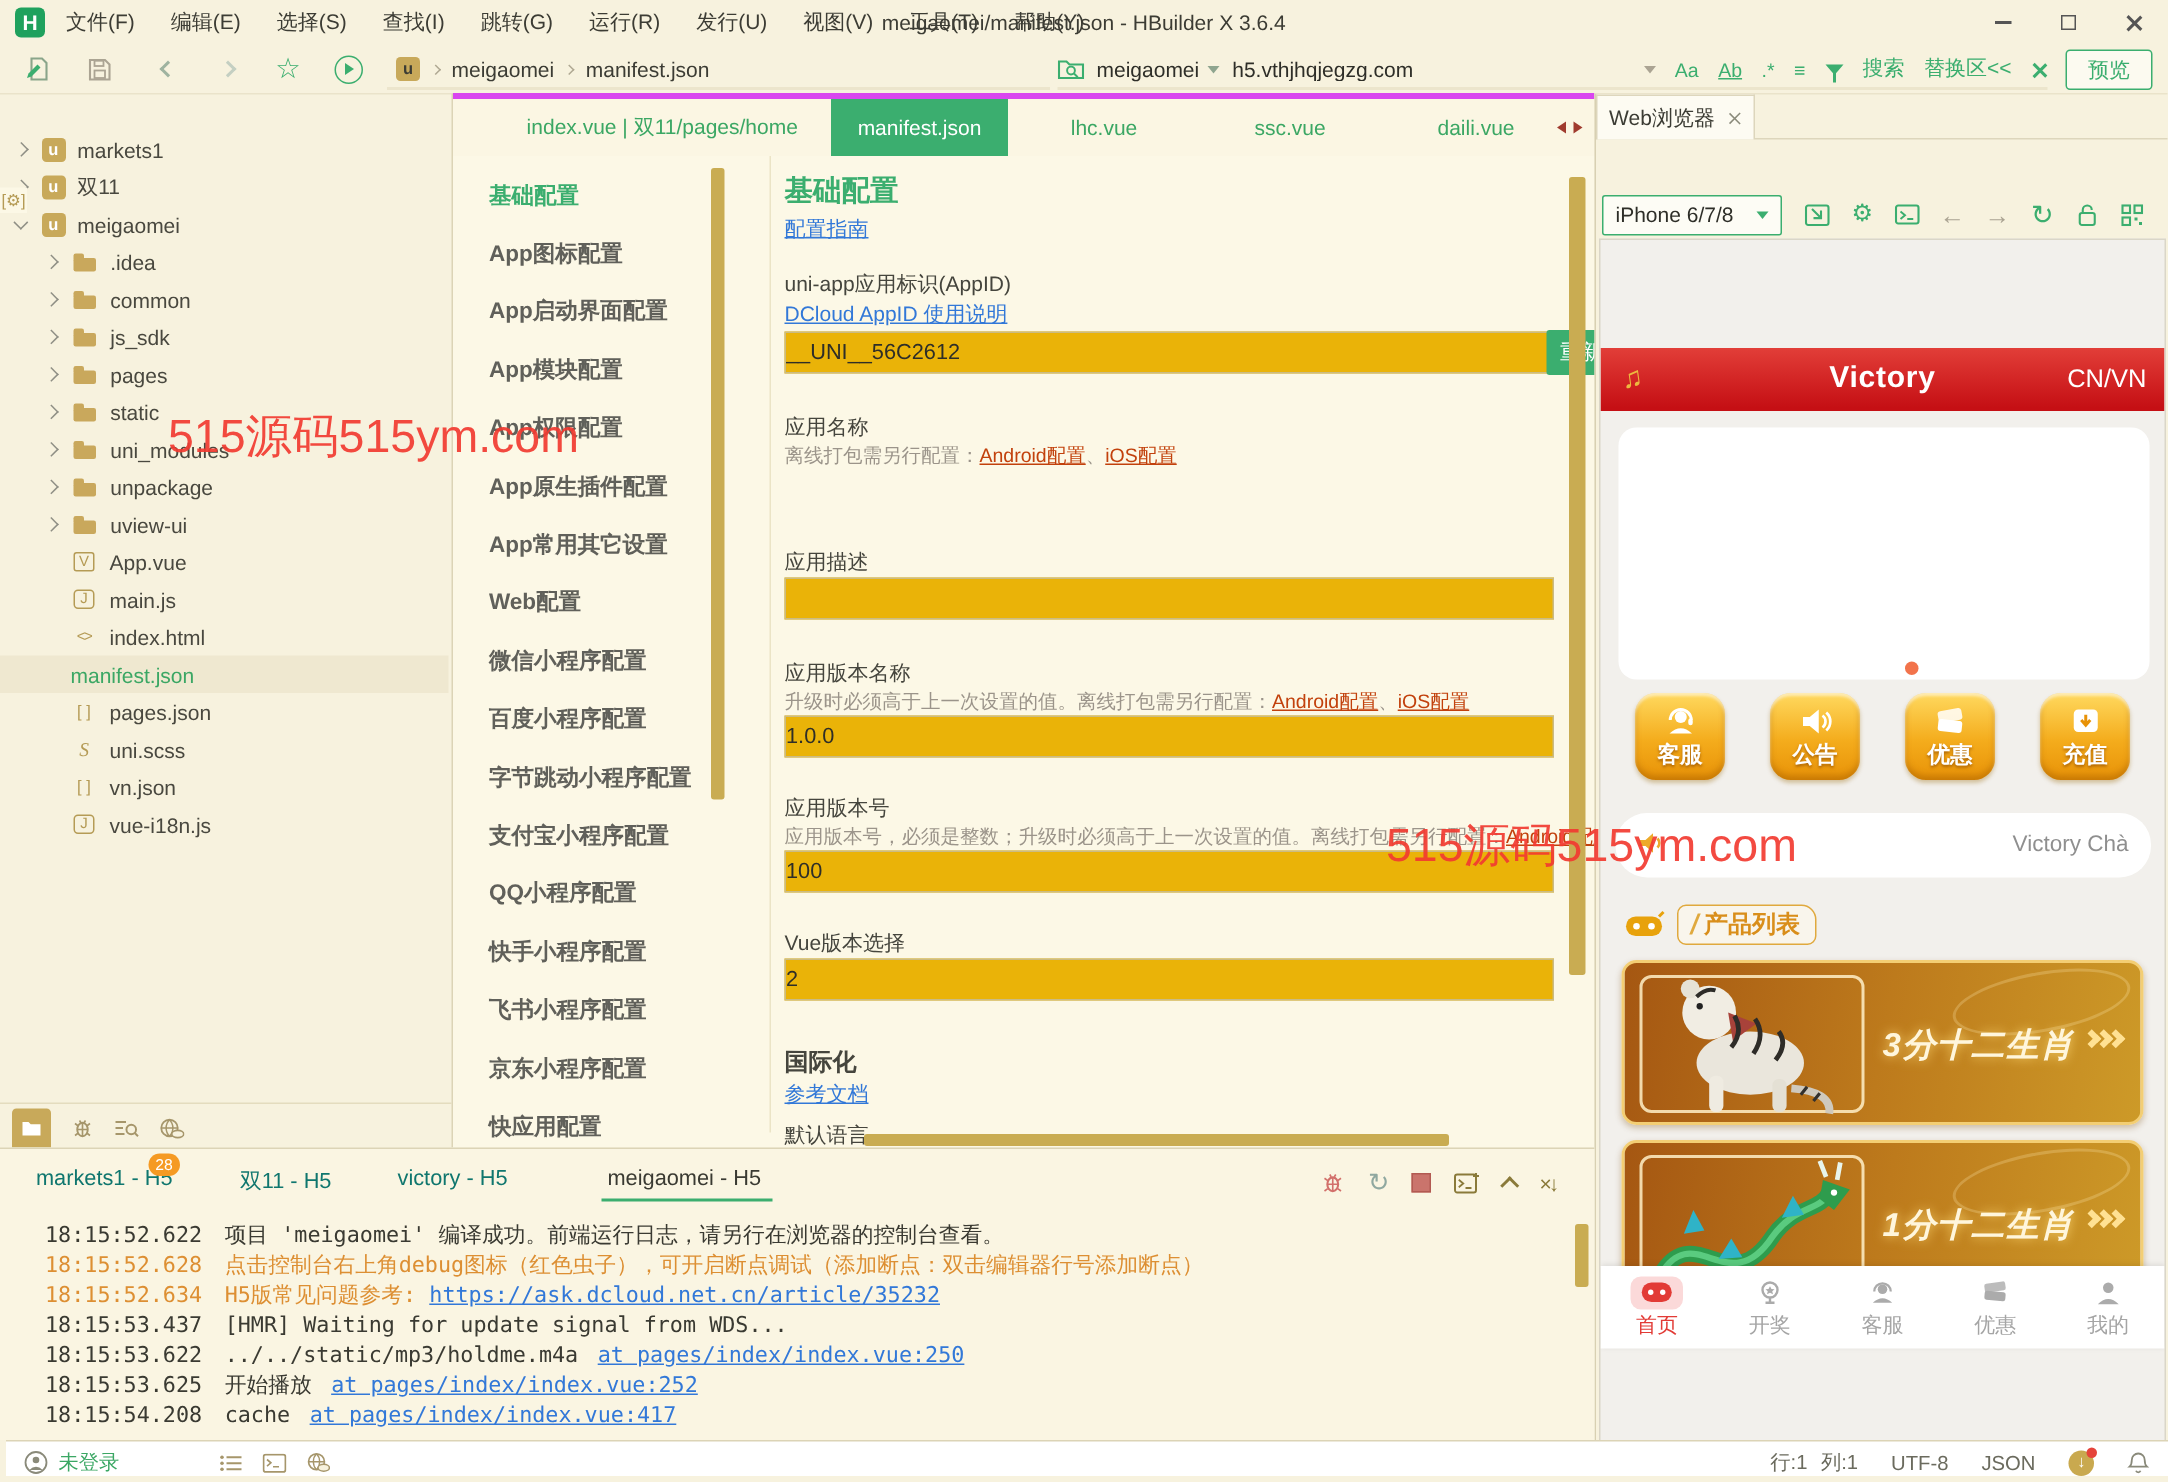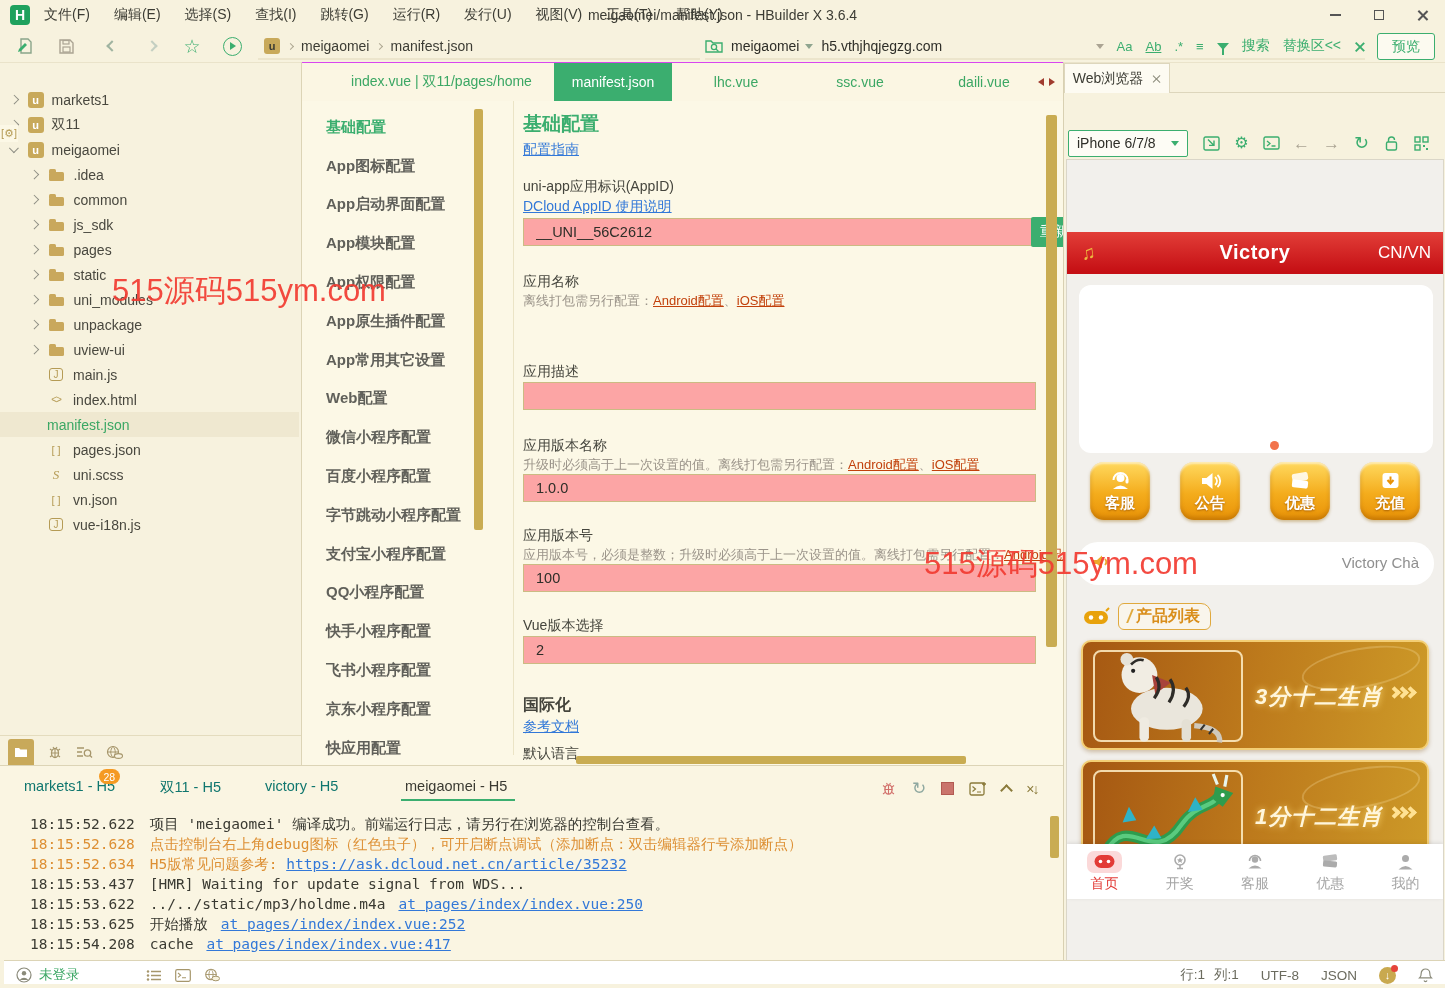--- a/index.html
+++ b/index.html
@@ -66,42 +66,42 @@
 .fico.js::before{content:"J";border:1px solid #B59B55;border-radius:3px;padding:0 3.5px;font-size:10px}
 .fico.jsonb::before{content:"[ ]";font-size:11px}
 .fico.manifest::before{content:"[⚙]";font-size:11px}
 .fico.scss::before{content:"S";font-style:italic;font-family:"Liberation Serif",serif;font-size:13px}
 .trow.sel{background:#EFE8D0;color:#3BA764}
 .sstrip{position:absolute;bottom:0;left:0;right:0;height:30px;border-top:1px solid #E4DCBE;display:flex;align-items:flex-end;gap:13px;padding:0 0 0 8px}
 .stab{width:26px;height:26px;background:#C8A95A;border-radius:3px 3px 0 0;display:flex;align-items:center;justify-content:center}
 .sstrip .mico{margin-bottom:5px}
 
 
-.editor{position:absolute;left:302px;top:62px;width:761px;height:703px;background:#FBF6E3;border-top:1px solid #d946ef}
+.editor{position:absolute;left:302px;top:62px;width:761px;height:703px;background:#FBF6E3;border-top:4px solid #d946ef}
 .etabs{position:relative;height:38px}
 .etab{position:absolute;top:0;height:38px;display:flex;align-items:center;justify-content:center;color:#3BA764;white-space:nowrap}
 .etab.active{background:#3BAE6F;color:#fff}
 .etab-arrows{position:absolute;right:8px;top:15px;display:flex;gap:5px}
 .tri-l{width:0;height:0;border-right:6px solid #A03B2E;border-top:4.5px solid transparent;border-bottom:4.5px solid transparent}
 .tri-r{width:0;height:0;border-left:6px solid #A03B2E;border-top:4.5px solid transparent;border-bottom:4.5px solid transparent}
 .manifest{position:absolute;left:0;top:38px;right:0;bottom:0;background:#FCF8E6}
 .mnav{position:absolute;left:0;top:7px;width:170px;padding-left:24px}
 .mitem{height:38.8px;display:flex;align-items:center;font-weight:bold;color:#60605A;font-size:15px;white-space:nowrap}
 .mitem.active{color:#3BAE6F}
 .mnav-sb{position:absolute;left:172px;top:8px;width:9px;height:421px;background:#C9AC52;border-radius:2px}
 .mdiv{position:absolute;left:211px;top:0;bottom:10px;width:1px;background:#EBE4C6}
 .mform{position:absolute;left:213px;top:0;width:525px;height:665px}
 .mform>*{position:absolute;left:8px;white-space:nowrap}
 .fh1{color:#3BAE6F;font-size:19px;font-weight:bold}
 .fh2{color:#45453D;font-size:16px;font-weight:bold}
 .flink{color:#3278D8;text-decoration:underline;font-size:14px;cursor:pointer}
 .flabel{color:#45453D;font-size:14px}
 .fhint{color:#9B948A;font-size:13px}
 .fhint a{color:#c2410c;text-decoration:underline;font-style:normal}
-.finput{width:513px;height:28px;background:#fca5a5;border:1px solid #CBBB83;font-size:14.5px;padding:0 12px;color:#2e2e28;font-family:"Liberation Sans",sans-serif}
+.finput{width:513px;height:28px;background:#eab308;border:1px solid #CBBB83;font-size:14.5px;padding:0 0;color:#2e2e28;font-family:"Liberation Sans",sans-serif}
 .fbtn{left:auto;right:-37px;background:#3BAE6F;color:#fff;height:30px;font-size:14px;display:flex;align-items:center;padding:0 9px;border-radius:2px}
 .form-sb{position:absolute;left:744px;top:14px;width:11px;height:532px;background:#C9AC52;border-radius:2px;z-index:3}
 .hsb{position:absolute;left:274px;bottom:1px;width:390px;height:8px;background:#C9AC52;border-radius:2px;z-index:3}
 
 
 .rpanel{position:absolute;left:1063px;top:62px;width:382px;height:898px;border-left:1px solid #D8D0B2;background:#F7F2DE;border-top:1px solid #EAE3CA}
 .rtabrow{position:absolute;top:0;left:0;right:0;height:30px;border-bottom:1px solid #DDD6BC}
 .rtab{position:absolute;left:0;top:0;width:106px;height:30px;background:#FDFBF2;border:1px solid #DDD6BC;border-bottom:none;display:flex;align-items:center;justify-content:center;gap:9px;color:#3c3c34}
 .rtab-x{position:relative;width:9px;height:9px}
 .rtab-x::before,.rtab-x::after{content:"";position:absolute;left:4px;top:0;width:1.4px;height:10px;background:#8a8a7a}
@@ -325,20 +325,24 @@
           <span class="chev"></span>
           <span class="fico folder"></span>
           <span>unpackage</span>
         </div>
       <div class="trow i1">
           <span class="chev"></span>
           <span class="fico folder"></span>
           <span>uview-ui</span>
         </div>
       <div class="trow i1f">
+          <span class="fico vue"></span>
+          <span>App.vue</span>
+        </div>
+      <div class="trow i1f">
           <span class="fico js"></span>
           <span>main.js</span>
         </div>
       <div class="trow i1f">
           <span class="fico html"></span>
           <span>index.html</span>
         </div>
       <div class="trow i1f sel">
           <span class="fico manifest"></span>
           <span>manifest.json</span>

